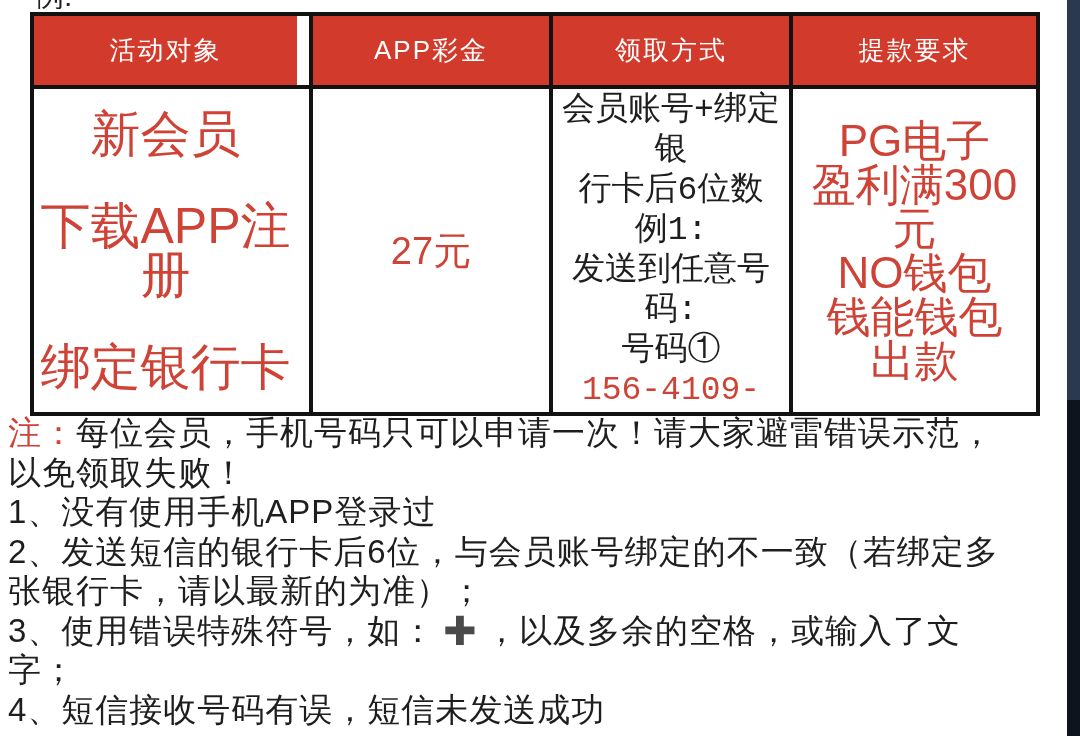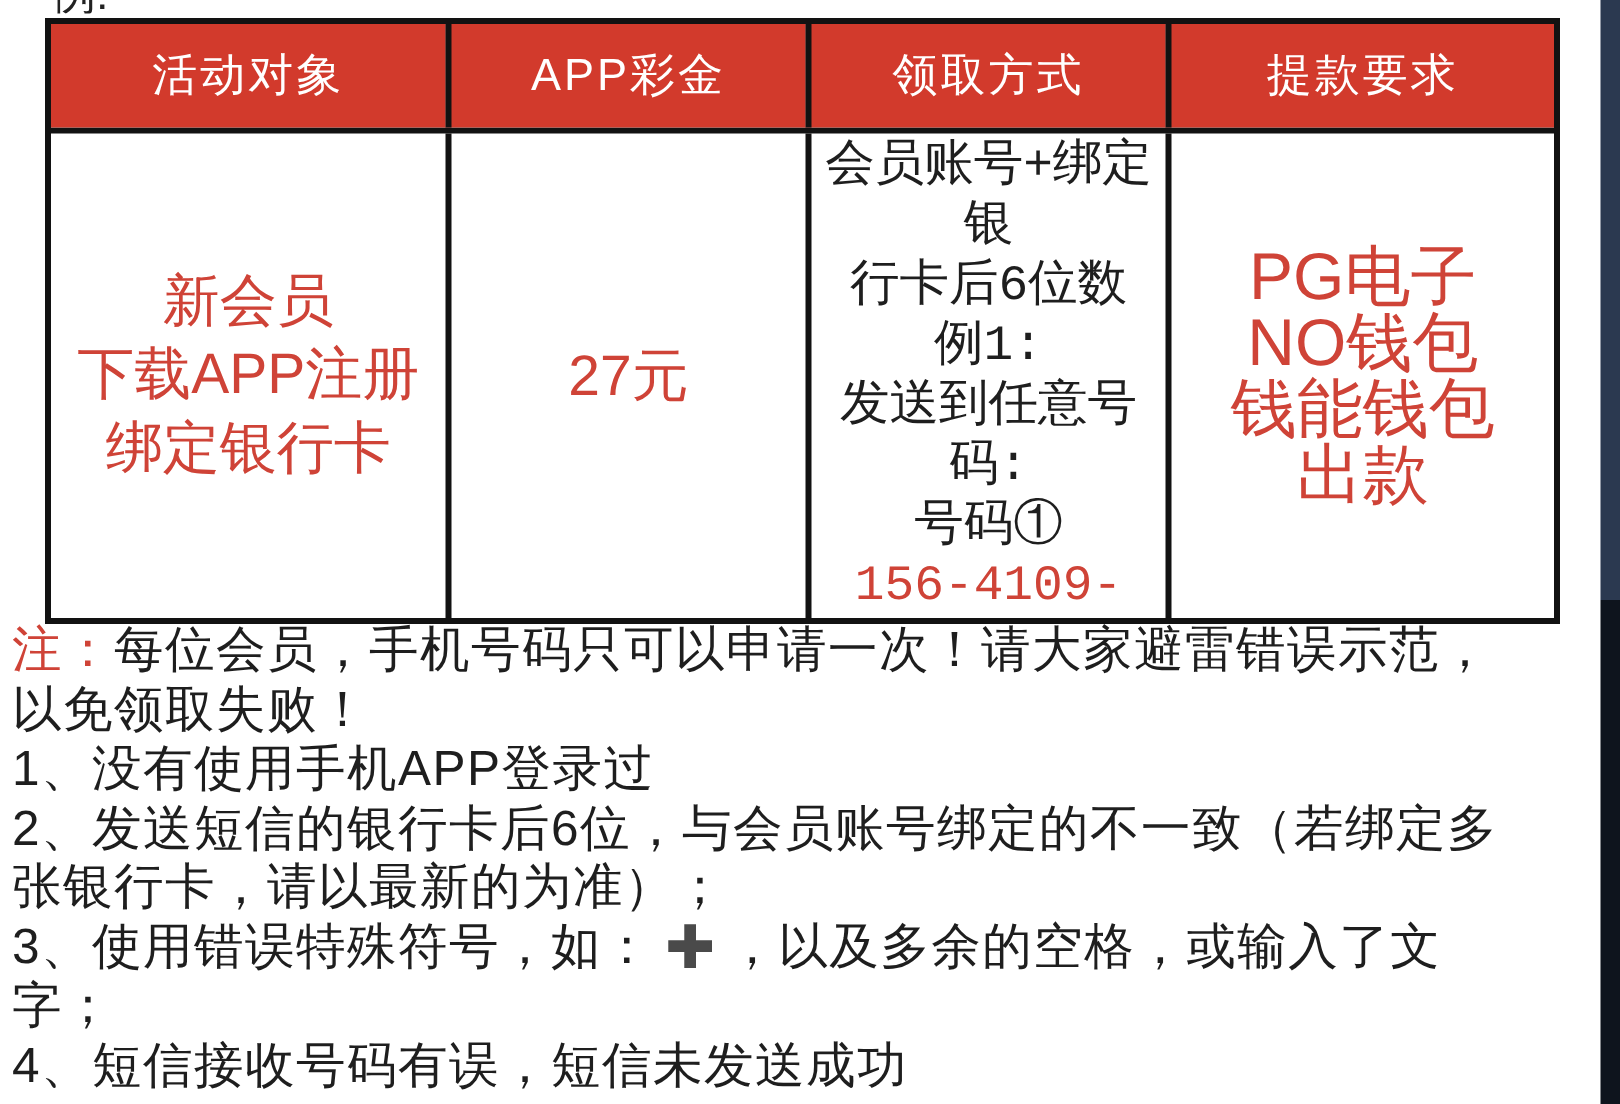--- a/index.html
+++ b/index.html
@@ -33,29 +33,29 @@
   }
   .t-row { display:flex; width:100%; }
   .t-row.header { height:73px; border-bottom:4px solid var(--border,#121212); }
   .t-row.body   { height:323px; }
   .t-cell {
     display:flex; flex-direction:column; align-items:center; justify-content:center;
     text-align:center; overflow:hidden;
   }
   .t-cell + .t-cell { border-left:4px solid var(--border,#121212); }
   .c1 { width:263px; }
-  .c2 { width:240px; }
+  .c2 { width:240px;margin-left:12px; }
   .c3 { width:240px; }
   .c4 { flex:1; }
   .header .t-cell {
     background:var(--header-bg,#d23a2c);
     color:var(--header-text,#ffffff);
-    font-size:30px; letter-spacing:2px;
+    font-size:26px; letter-spacing:2px;
   }
-  .cell-target { font-size:38px; line-height:49px; }
+  .cell-target { font-size:50px; line-height:49px;gap:43px; }
   .cell-bonus  { font-size:38px; line-height:46px; }
   .cell-method { font-size:33px; line-height:40px;font-family:Liberation Mono, monospace; }
   .cell-withdraw { font-size:44px; line-height:44px; }
   .ln-red   { color:var(--red-text,#cf4337); }
   .ln-black { color:var(--black-text,#1e1e1e); }
 
   
   .notes {
     position:absolute; left:8px; top:413px; width:1058px;
     font-size:33px; line-height:39.5px; color:var(--black-text,#1e1e1e);
@@ -103,20 +103,21 @@
         <div class="ln-black">编辑短信内容:</div>
         <div class="ln-black">会员账号+绑定银</div>
         <div class="ln-black">行卡后6位数</div>
         <div class="ln-black">例1:</div>
         <div class="ln-black">发送到任意号码:</div>
         <div class="ln-black">号码①</div>
         <div class="ln-red">156-4109-2897</div>
       </div>
     <div class="t-cell c4 cell-withdraw">
         <div class="ln-red">PG电子</div>
+        <div class="ln-red">盈利满300元</div>
         <div class="ln-red">NO钱包</div>
         <div class="ln-red">钱能钱包</div>
         <div class="ln-red">出款</div>
       </div>
   </div>
 </div>
 
 <div class="notes">
     <div class="note-line"><span class="seg-red">注：</span><span class="">每位会员，手机号码只可以申请一次！请大家避雷错误示范，</span></div>
     <div class="note-line"><span class="">以免领取失败！</span></div>

